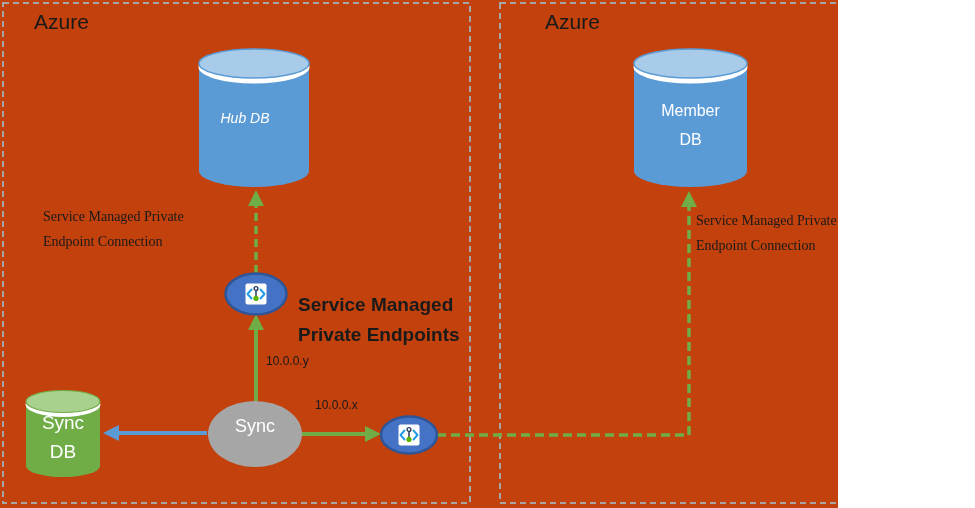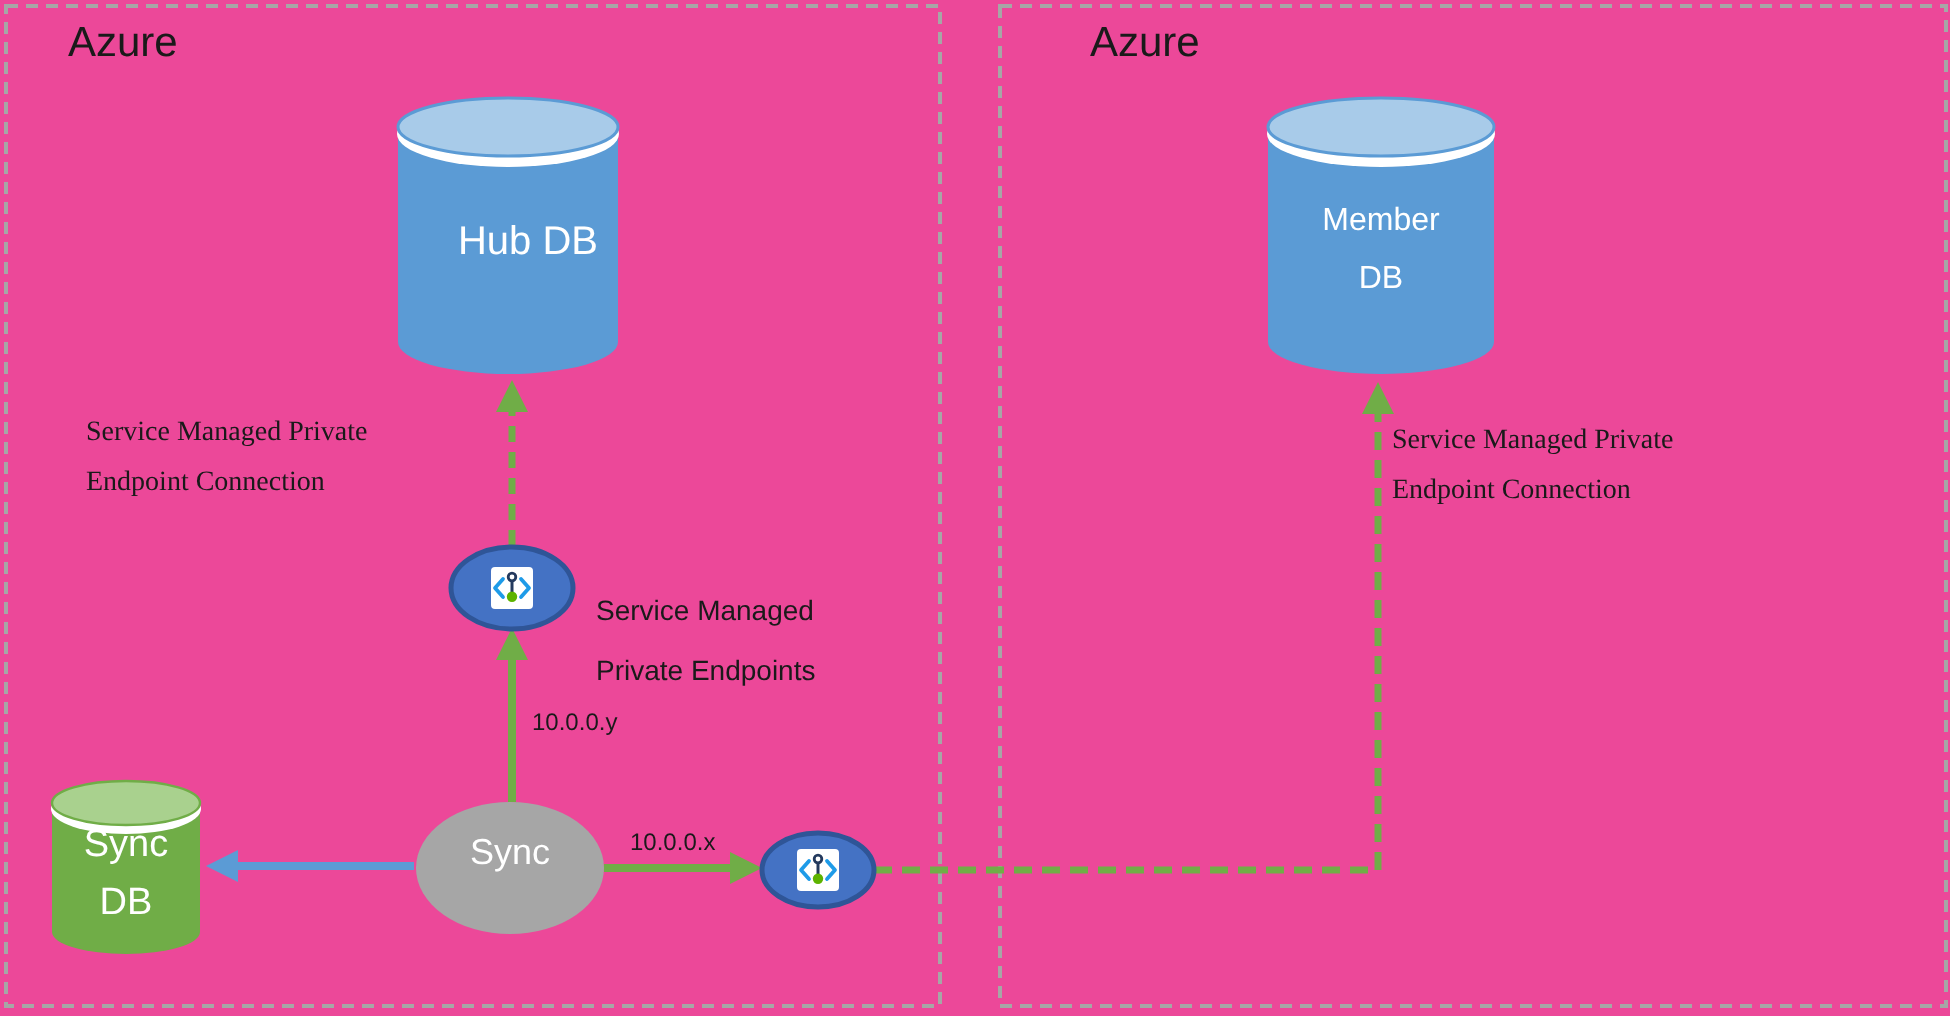--- a/index.html
+++ b/index.html
@@ -1,35 +1,35 @@
 <!DOCTYPE html>
 <html><head>
 <meta charset="utf-8">
 <style>
   html,body{margin:0;padding:0;background:#ffffff;}
   .canvas{
     position:relative;
-    width:975px;height:508px;
-    background:#ec4899;
+    width:838px;height:508px;
+    background:#c2410c;
     font-family:"Liberation Sans", sans-serif;
     overflow:hidden;
   }
   .layer{position:absolute;left:0;top:0;}
   .txt{position:absolute;color:#1a1a1a;white-space:nowrap;}
   .region-label{font-size:21px;color:#1a1a1a;}
   .node-label{
     position:absolute;color:#ffffff;text-align:center;
     white-space:nowrap;
   }
-  .hub-label{left:208px;top:110px;width:112px;font-size:20px;}
+  .hub-label{left:189px;top:110px;width:112px;font-size:14px;font-style:italic;}
   .member-label{left:633px;top:96px;width:115px;font-size:16px;line-height:29px;}
   .syncdb-label{left:25px;top:408px;width:76px;font-size:19px;line-height:29px;}
   .syncapp-label{left:208px;top:413px;width:94px;font-size:18px;line-height:26px;}
   .conn-label{font-size:14px;line-height:25px;font-family:Liberation Serif, serif;}
-  .pe-title{font-size:14px;font-weight:normal;line-height:30px;}
+  .pe-title{font-size:19px;font-weight:bold;line-height:30px;}
   .ip-label{font-size:12px;}
 </style>
 </head>
 <body>
 
 <div class="canvas">
 
   <svg class="layer" width="975" height="508" viewBox="0 0 975 508">
 
     <rect x="3" y="3" width="467" height="500" fill="none" stroke="#A6A6A6" stroke-width="2" stroke-dasharray="6 4"></rect>
@@ -130,15 +130,15 @@
     <div>Service Managed Private</div>
     <div>Endpoint Connection</div>
   </div>
 
   <div class="txt pe-title" style="left:298px;top:290px;">
     <div>Service Managed</div>
     <div>Private Endpoints</div>
   </div>
 
   <div class="txt ip-label" style="left:266px;top:354px;">10.0.0.y</div>
-  <div class="txt ip-label" style="left:315px;top:398px;margin-top:16px;">10.0.0.x</div>
+  <div class="txt ip-label" style="left:315px;top:398px;">10.0.0.x</div>
 
 </div>
 
 </body></html>

